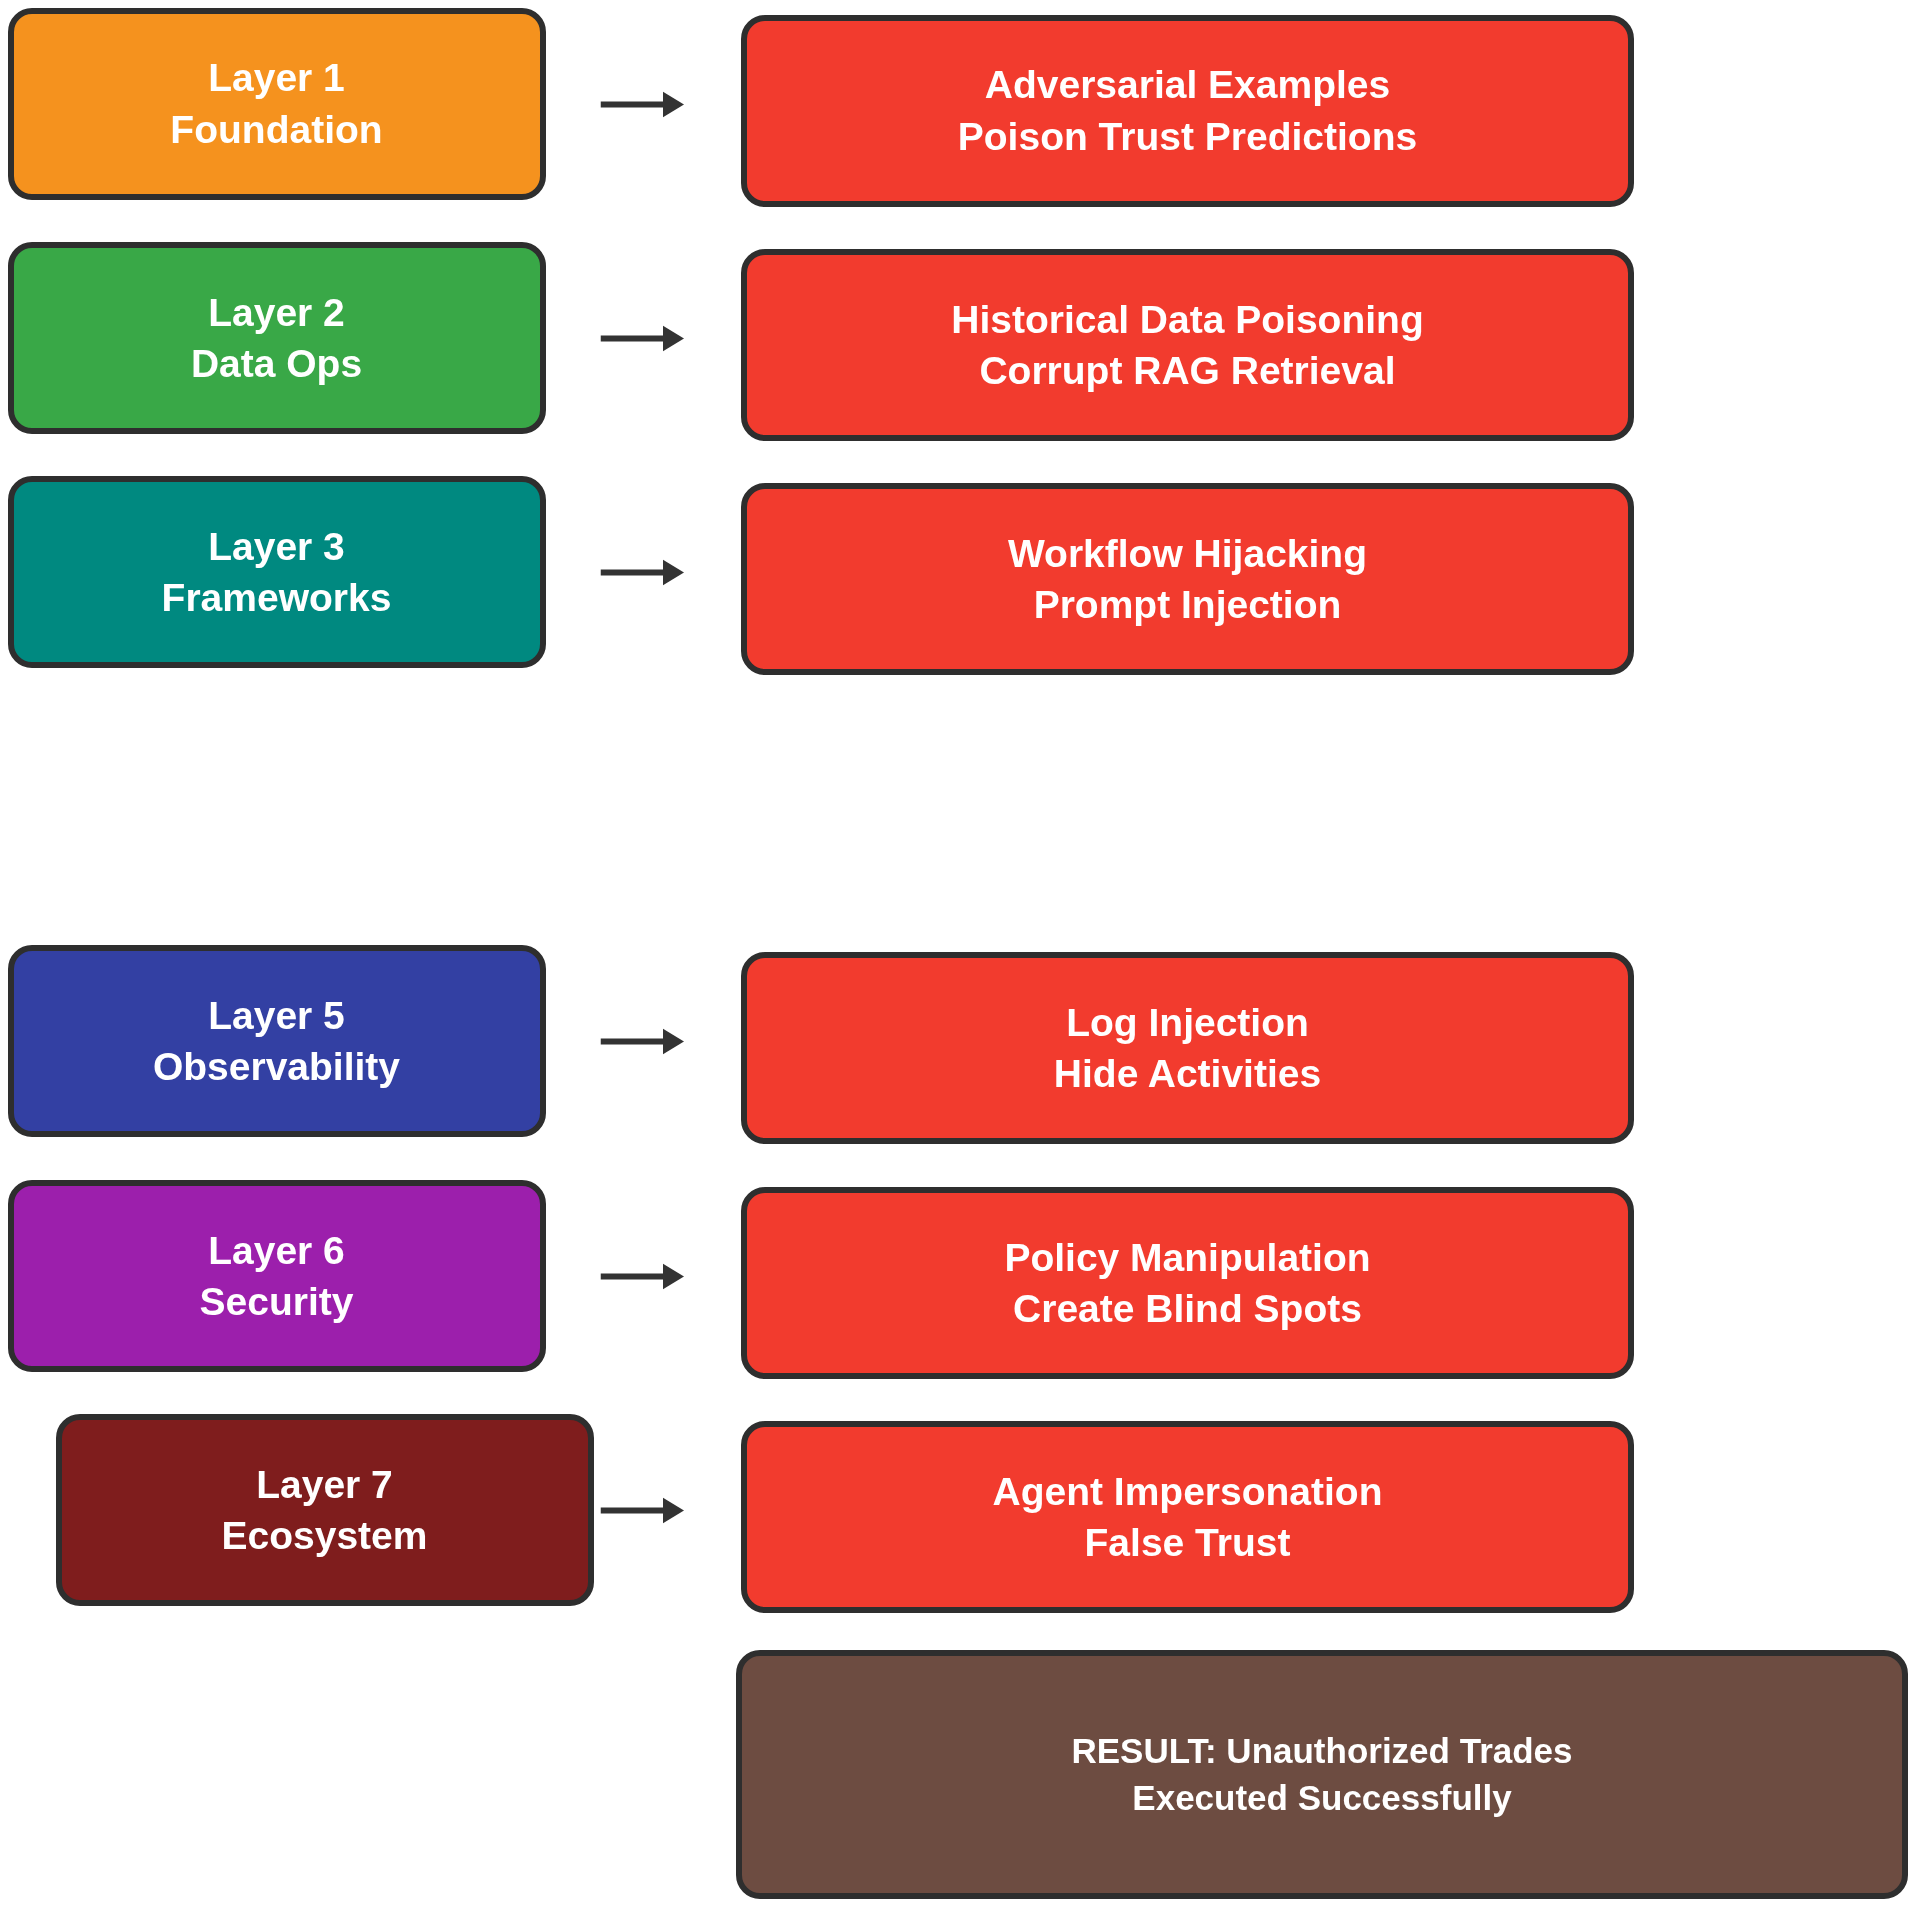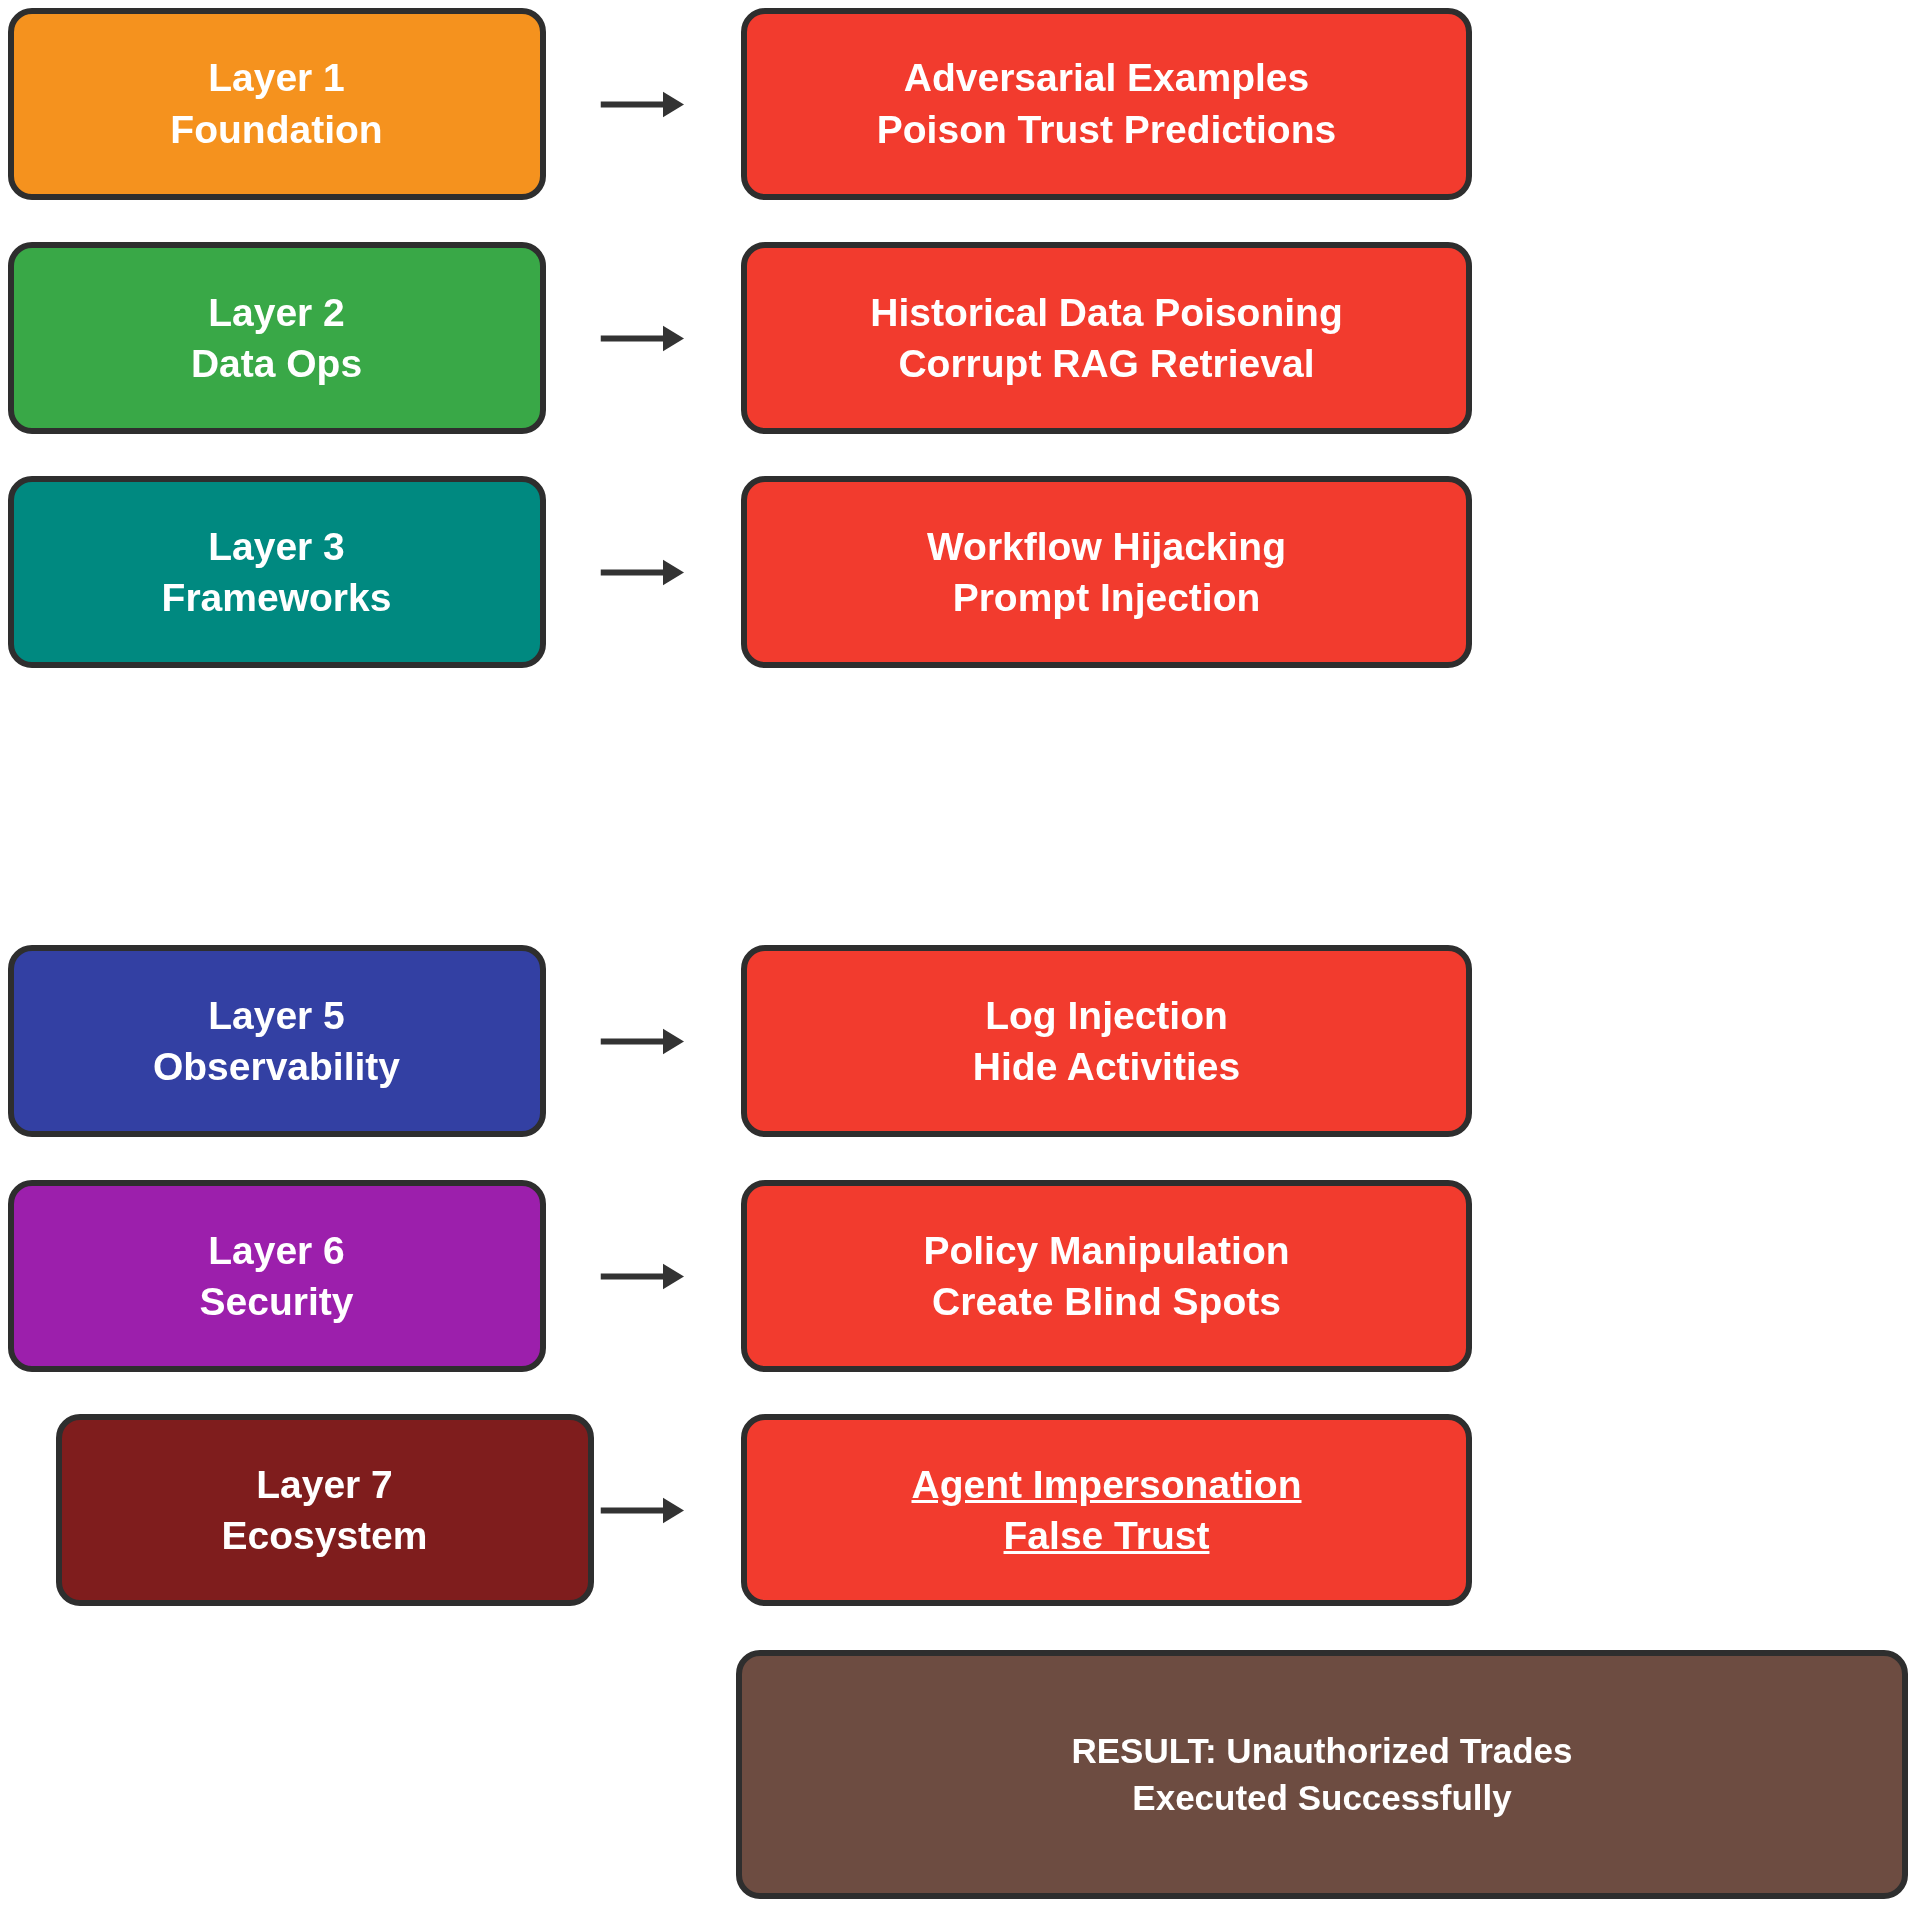--- a/index.html
+++ b/index.html
@@ -38,22 +38,22 @@
   .layer-box {
     position: absolute;
     left: 7.5px;
     top: 0;
     width: 538px;
     height: 192px;
   }
   .attack-box {
     position: absolute;
     left: 741px;
-    top: 0;
-    width: 731px;
+    top: 7px;
+    width: 893px;
     height: 192px;
   }
   .arrow {
     position: absolute;
     left: 597px;
     top: 74px;
     width: 90px;
     height: 45px;
   }
   .result-box {
@@ -151,21 +151,21 @@
 
   <div class="row" style="top:1414px">
     <div class="box layer-box" style="background-color: #7f1d1d; margin-left: 48px;">
       <div class="line">Layer 7</div>
       <div class="line">Ecosystem</div>
     </div>
     <svg class="arrow" viewBox="0 0 120 60">
       <line x1="5" y1="30" x2="92" y2="30" stroke="#333333" stroke-width="8"></line>
       <polygon points="88,13 116,30 88,47" fill="#333333"></polygon>
     </svg>
-    <div class="box attack-box" style="background-color: rgb(242, 59, 46); text-decoration: underline;">
+    <div class="box attack-box" style="background-color: rgb(242, 59, 46);">
       <div class="line">Agent Impersonation</div>
       <div class="line">False Trust</div>
     </div>
   </div>
 
   <div class="box result-box" style="background-color: rgb(109, 76, 65);">
     <div class="line">RESULT: Unauthorized Trades</div>
     <div class="line">Executed Successfully</div>
   </div>
 

